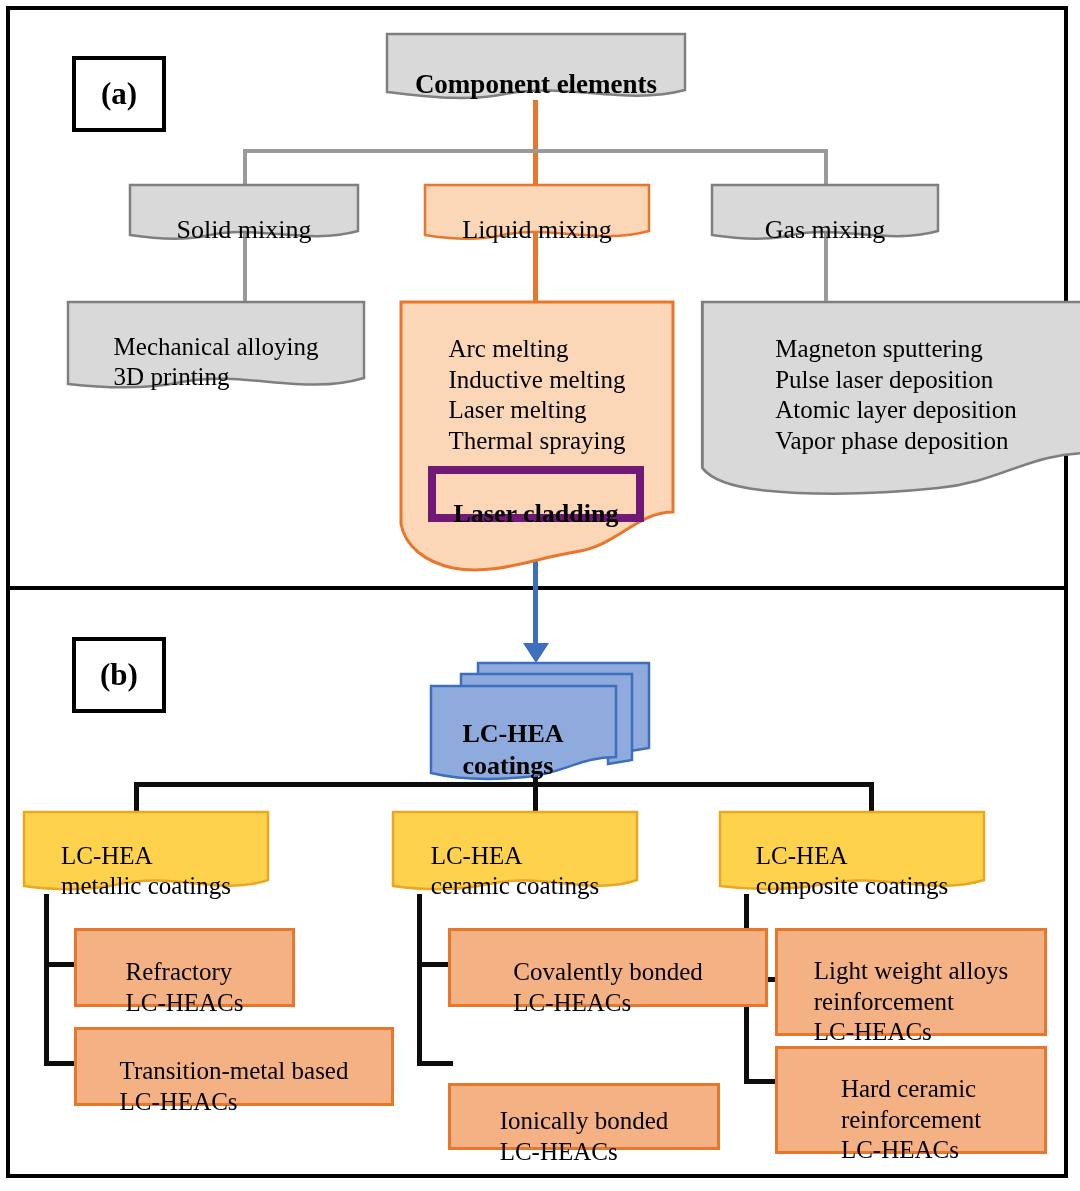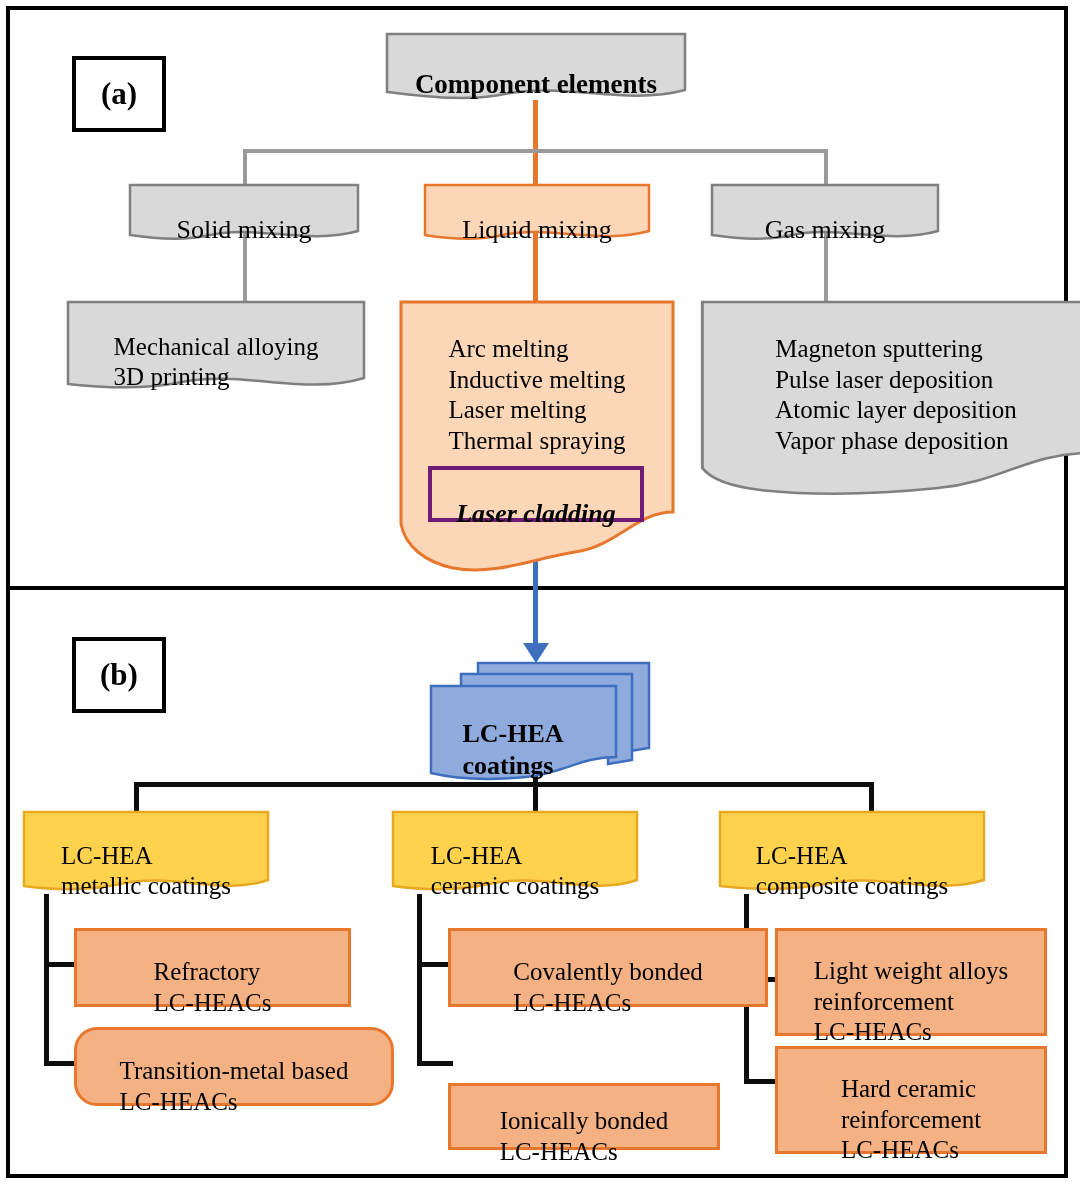--- a/index.html
+++ b/index.html
@@ -113,23 +113,22 @@
   .t-coat    { font-size: 26px; font-weight: bold; }
   .t-cat     { font-size: 25px; }
   .t-leaf    { font-size: 25px; }
 
   
   .rect {
     border: 3px solid #e8772e;
     background: #f4b183;
   }
   .rect-blue-outline {
-    border: 4px solid #701a75;
+    border: 8px solid #701a75;
     background: transparent;
-    font-style: italic;
   }
 </style>
 </head>
 <body>
 
 <div id="root">
 
   <div class="outer-frame"></div>
   <div class="panel-divider"></div>
 
@@ -250,25 +249,25 @@
       <path d="M2,2 L266,2 L266,70 C216,86 162,62 106,74 C70,81 34,80 2,76 Z" fill="#ffd24d" stroke="#e8a820" stroke-width="2.5"></path>
     </svg>
     <div class="label t-cat" style="padding-bottom:14px;">LC-HEA
 composite coatings</div>
   </div>
 
   <div class="conn conn-black" style="left:44px; top:894px; width:5px; height:172px;"></div>
   <div class="conn conn-black" style="left:44px; top:962px; width:36px; height:5px;"></div>
   <div class="conn conn-black" style="left:44px; top:1061px; width:36px; height:5px;"></div>
 
-  <div class="node rect" style="left:74px; top:928px; width:277px; height:79px;">
+  <div class="node rect" style="left:74px; top:928px; width:221px; height:79px;">
     <div class="label t-leaf">Refractory
 LC-HEACs</div>
   </div>
-  <div class="node rect" style="left:74px; top:1027px; width:320px; height:79px;border-radius:23px;">
+  <div class="node rect" style="left:74px; top:1027px; width:320px; height:79px;">
     <div class="label t-leaf">Transition-metal based
 LC-HEACs</div>
   </div>
 
   <div class="conn conn-black" style="left:417px; top:894px; width:5px; height:172px;"></div>
   <div class="conn conn-black" style="left:417px; top:962px; width:36px; height:5px;"></div>
   <div class="conn conn-black" style="left:417px; top:1061px; width:36px; height:5px;"></div>
 
   <div class="node rect" style="left:448px; top:928px; width:320px; height:79px;">
     <div class="label t-leaf">Covalently bonded

